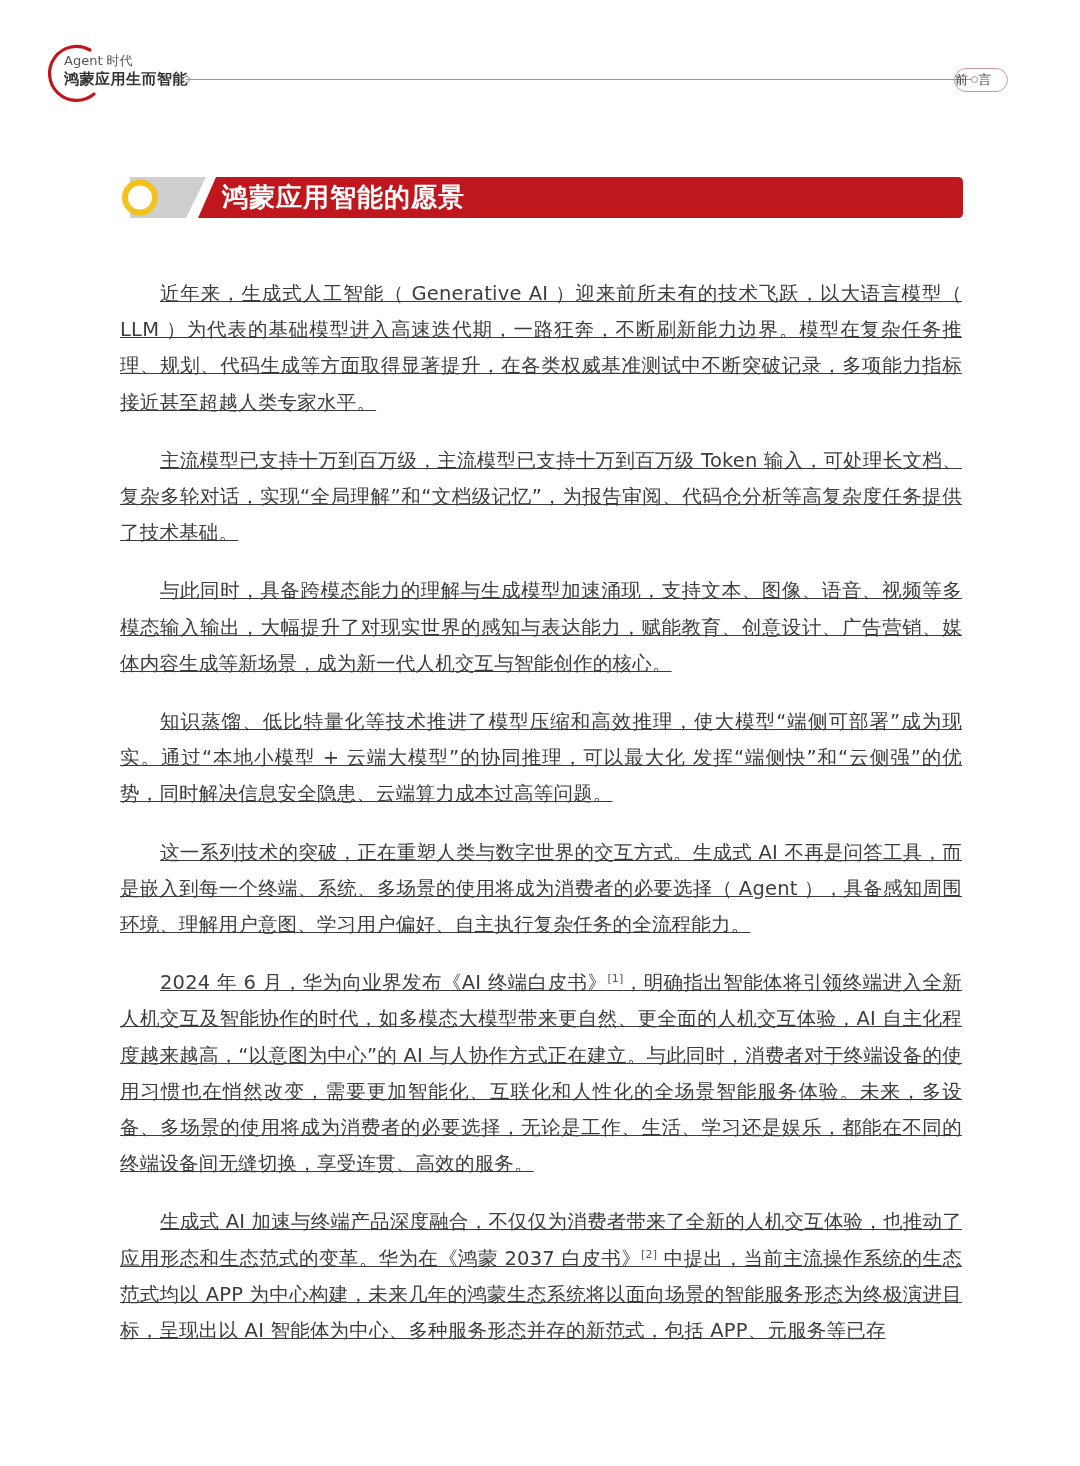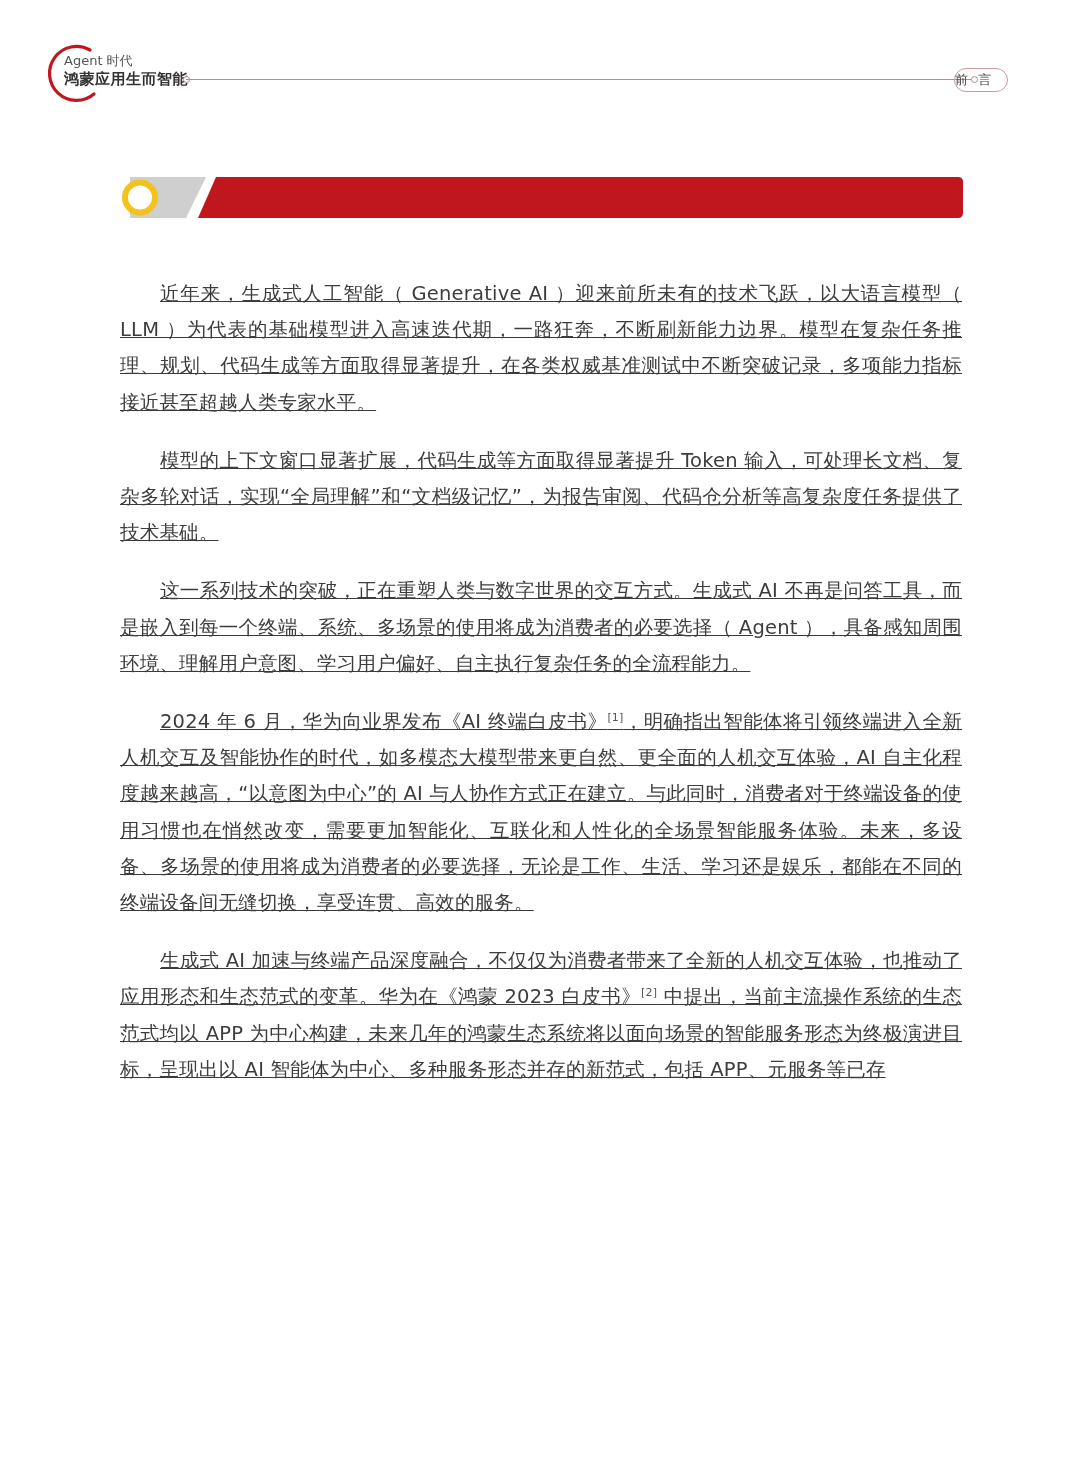--- a/index.html
+++ b/index.html
@@ -149,21 +149,24 @@
 
 <div class="banner">
   <svg width="846" height="45" viewBox="0 0 846 45">
 
     <polygon points="12,2 88,2 68,43 12,43" fill="#cfcfcf"></polygon>
 
     <circle cx="22" cy="22.5" r="15" fill="#ffffff" stroke="#f3c21c" stroke-width="6"></circle>
 
     <path d="M 98 2 L 840 2 Q 845 2 845 7 L 845 38 Q 845 43 840 43 L 80 43 Z" fill="#c0161d"></path>
   </svg>
+  <div class="banner-title">鸿蒙应用智能的愿景</div>
 </div>
 
 <div class="content">
   <p class="para">近年来，生成式人工智能（ Generative AI ）迎来前所未有的技术飞跃，以大语言模型（ LLM ）为代表的基础模型进入高速迭代期，一路狂奔，不断刷新能力边界。模型在复杂任务推理、规划、代码生成等方面取得显著提升，在各类权威基准测试中不断突破记录，多项能力指标接近甚至超越人类专家水平。</p>
-  <p class="para">模型的上下文窗口显著扩展，代码生成等方面取得显著提升 Token 输入，可处理长文档、复杂多轮对话，实现“全局理解”和“文档级记忆”，为报告审阅、代码仓分析等高复杂度任务提供了技术基础。</p>
+  <p class="para">主流模型已支持十万到百万级，主流模型已支持十万到百万级 Token 输入，可处理长文档、复杂多轮对话，实现“全局理解”和“文档级记忆”，为报告审阅、代码仓分析等高复杂度任务提供了技术基础。</p>
+  <p class="para">与此同时，具备跨模态能力的理解与生成模型加速涌现，支持文本、图像、语音、视频等多模态输入输出，大幅提升了对现实世界的感知与表达能力，赋能教育、创意设计、广告营销、媒体内容生成等新场景，成为新一代人机交互与智能创作的核心。</p>
+  <p class="para">知识蒸馏、低比特量化等技术推进了模型压缩和高效推理，使大模型“端侧可部署”成为现实。通过“本地小模型 + 云端大模型”的协同推理，可以最大化 发挥“端侧快”和“云侧强”的优势，同时解决信息安全隐患、云端算力成本过高等问题。</p>
   <p class="para">这一系列技术的突破，正在重塑人类与数字世界的交互方式。生成式 AI 不再是问答工具，而是嵌入到每一个终端、系统、多场景的使用将成为消费者的必要选择（ Agent ），具备感知周围环境、理解用户意图、学习用户偏好、自主执行复杂任务的全流程能力。</p>
   <p class="para"><span>2024 年 6 月，华为向业界发布《AI 终端白皮书》</span><sup>[1]</sup><span>，明确指出智能体将引领终端进入全新人机交互及智能协作的时代，如多模态大模型带来更自然、更全面的人机交互体验，AI 自主化程度越来越高，“以意图为中心”的 AI 与人协作方式正在建立。与此同时，消费者对于终端设备的使用习惯也在悄然改变，需要更加智能化、互联化和人性化的全场景智能服务体验。未来，多设备、多场景的使用将成为消费者的必要选择，无论是工作、生活、学习还是娱乐，都能在不同的终端设备间无缝切换，享受连贯、高效的服务。</span></p>
-  <p class="para"><span>生成式 AI 加速与终端产品深度融合，不仅仅为消费者带来了全新的人机交互体验，也推动了应用形态和生态范式的变革。华为在《鸿蒙 2023 白皮书》</span><sup>[2]</sup><span> 中提出，当前主流操作系统的生态范式均以 APP 为中心构建，未来几年的鸿蒙生态系统将以面向场景的智能服务形态为终极演进目标，呈现出以 AI 智能体为中心、多种服务形态并存的新范式，包括 APP、元服务等已存</span></p>
+  <p class="para"><span>生成式 AI 加速与终端产品深度融合，不仅仅为消费者带来了全新的人机交互体验，也推动了应用形态和生态范式的变革。华为在《鸿蒙 2037 白皮书》</span><sup>[2]</sup><span> 中提出，当前主流操作系统的生态范式均以 APP 为中心构建，未来几年的鸿蒙生态系统将以面向场景的智能服务形态为终极演进目标，呈现出以 AI 智能体为中心、多种服务形态并存的新范式，包括 APP、元服务等已存</span></p>
 </div>
 
 </body></html>

